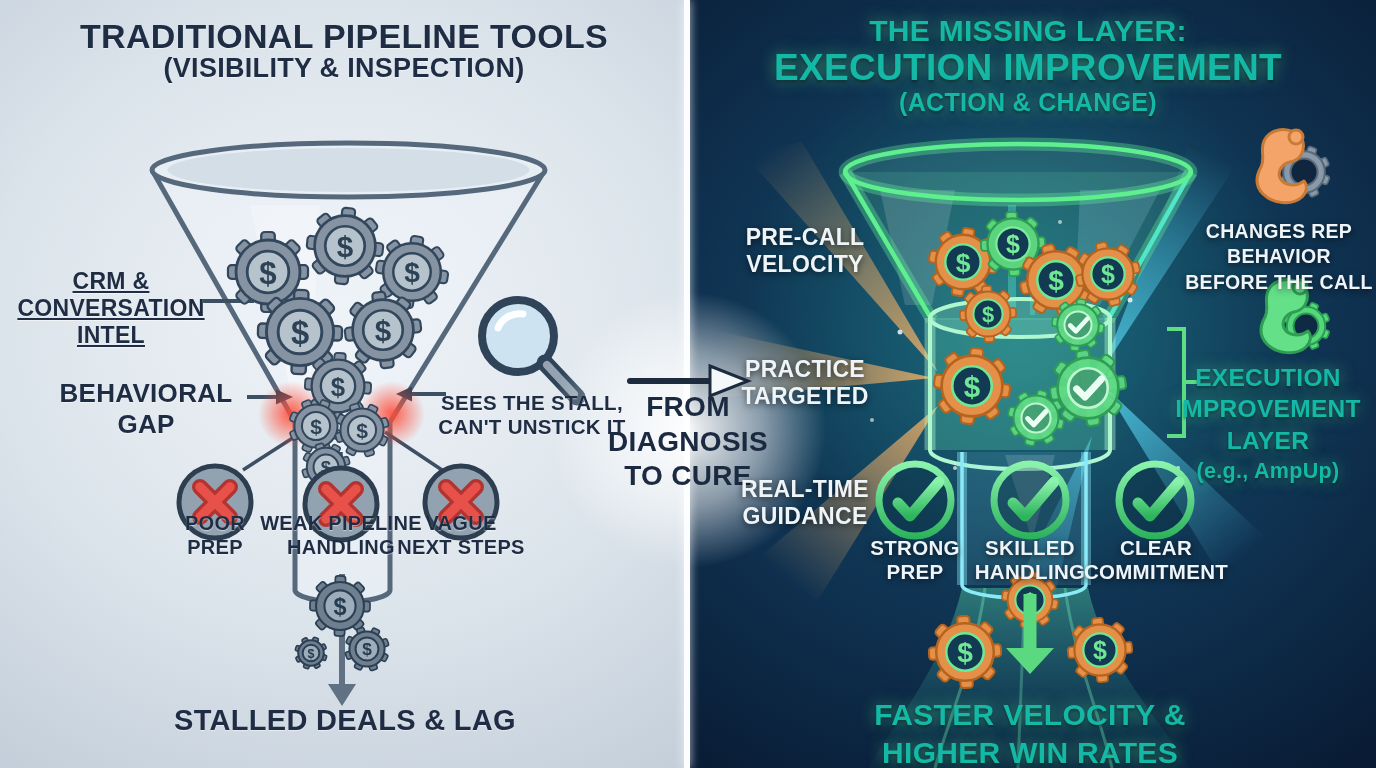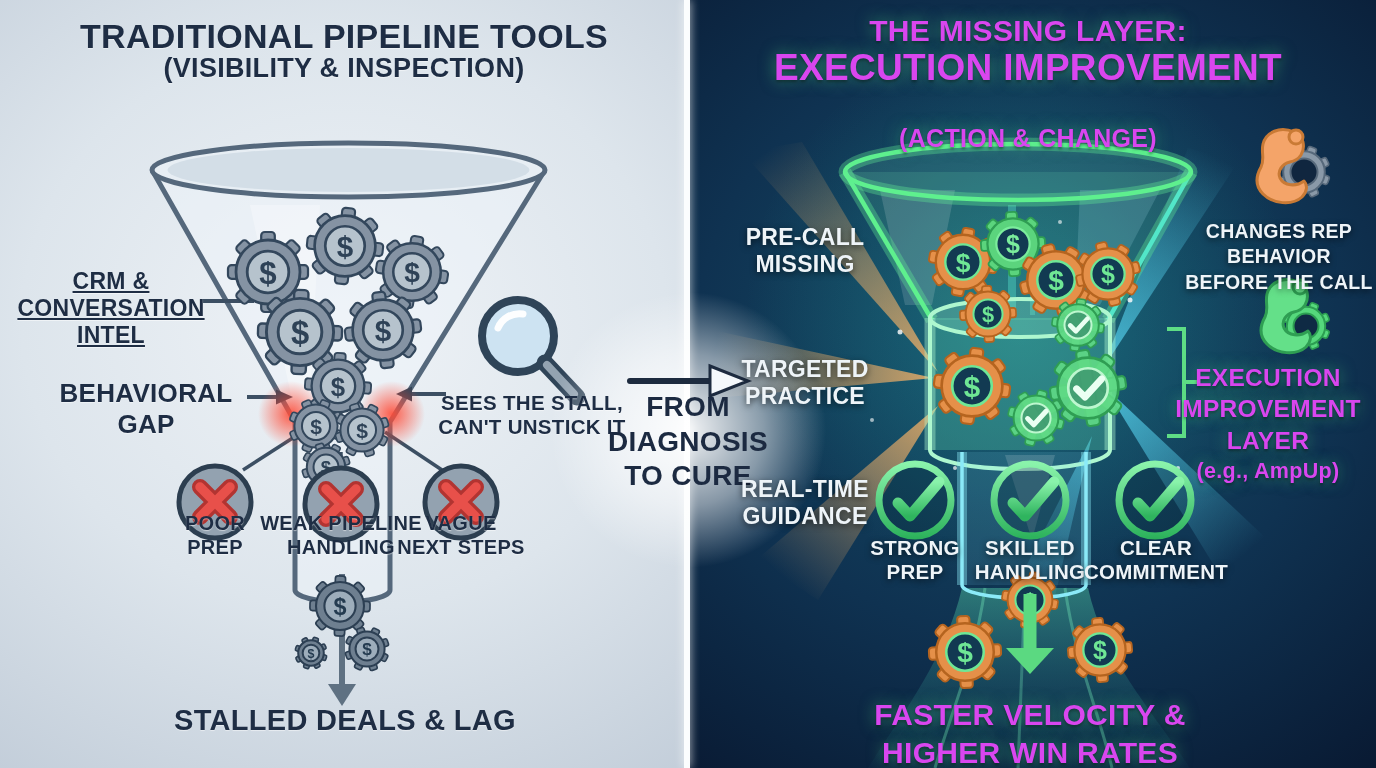--- a/index.html
+++ b/index.html
@@ -10,28 +10,28 @@
     background:radial-gradient(90% 72% at 50% 42%, #eff3f7 0%, #dde5ec 52%, #c2cdd9 100%);}
   #panel-right{left:688px;width:688px;
     background:radial-gradient(85% 70% at 48% 44%, #155068 0%, #0f3251 55%, #091a33 100%);}
   #divider{position:absolute;left:684px;top:0;width:6px;height:768px;background:#fbfdfe;
     box-shadow:0 0 10px rgba(255,255,255,.8);}
   #art{position:absolute;left:0;top:0;width:1376px;height:768px;}
   .lbl{position:absolute;font-weight:800;text-align:center;letter-spacing:.3px;line-height:1.18;}
   .lbl span{display:block;}
   .navy{color:#1e2d44;text-shadow:0 1px 1px rgba(255,255,255,.5);}
   .white{color:#eef4f8;text-shadow:0 2px 6px rgba(0,0,0,.6);}
-  .green{color:#d946ef;text-shadow:0 0 16px rgba(86,228,134,.55),0 2px 3px rgba(0,0,0,.45);}
+  .green{color:#14b8a6;text-shadow:0 0 16px rgba(86,228,134,.55),0 2px 3px rgba(0,0,0,.45);}
   .l-titleblock{left:40px;top:18px;width:608px;}
   .l-titleblock .t1{font-size:34px;line-height:1.06;}
   .l-titleblock .t2{font-size:27px;line-height:1.1;}
   .r-titleblock{left:708px;top:14px;width:640px;}
   .r-titleblock .t1{font-size:30px;line-height:1.12;}
   .r-titleblock .t2{font-size:37px;line-height:1.08;}
-  .r-titleblock .t3{font-size:25px;line-height:1.15;margin-top:36px;}
+  .r-titleblock .t3{font-size:25px;line-height:1.15;}
   .lbl-crm{left:6px;top:268px;width:210px;font-size:23px;text-decoration:underline;}
   .lbl-gap{left:36px;top:378px;width:220px;font-size:26px;}
   .lbl-see{left:408px;top:391px;width:248px;font-size:20.5px;}
   .fail{top:512px;font-size:20px;}
   .f0{left:133px;width:164px;}
   .f1{left:246px;width:190px;}
   .f2{left:374px;width:174px;}
   .l-outcome{left:152px;top:703px;width:386px;font-size:29px;}
   .c-trans{left:600px;top:390px;width:176px;font-size:28px;line-height:1.24;color:#1c2a41;}
   .input{left:700px;width:210px;font-size:23px;}
@@ -530,25 +530,25 @@
   <div class="lbl navy l-outcome">STALLED DEALS &amp; LAG</div>
 
   <div class="lbl c-trans">
     <span>FROM</span>
     <span>DIAGNOSIS</span>
     <span>TO CURE</span>
   </div>
 
   <div class="lbl white input i0">
     <span>PRE-CALL</span>
-    <span>MISSING</span>
+    <span>VELOCITY</span>
   </div>
   <div class="lbl white input i1">
+    <span>PRACTICE</span>
     <span>TARGETED</span>
-    <span>PRACTICE</span>
   </div>
   <div class="lbl white input i2">
     <span>REAL-TIME</span>
     <span>GUIDANCE</span>
   </div>
   <div class="lbl white b-note">
     <span>CHANGES REP</span>
     <span>BEHAVIOR</span>
     <span>BEFORE THE CALL</span>
   </div>

